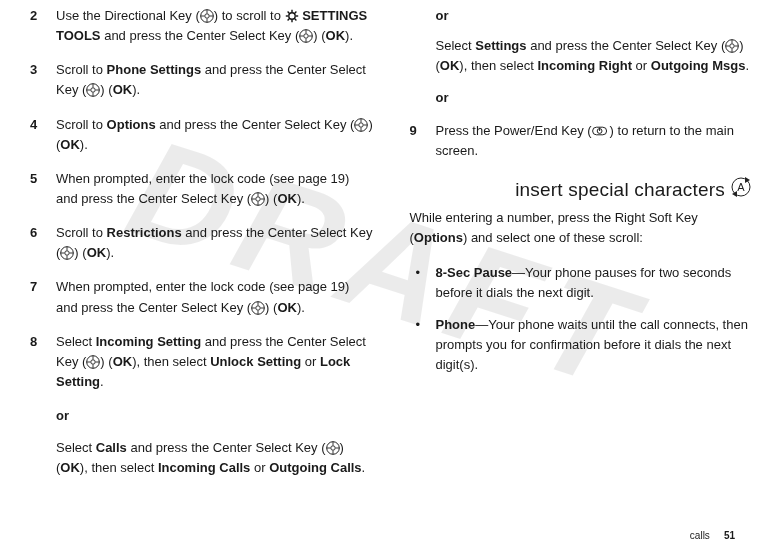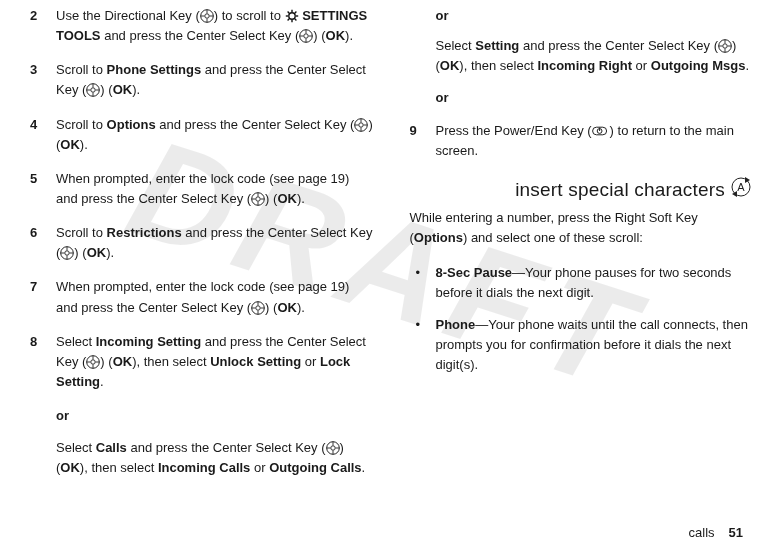--- a/index.html
+++ b/index.html
@@ -83,22 +83,22 @@
     height: 14px;
   }
   .head-icon {
     float: right;
     margin-top: 2px;
     margin-left: 6px;
   }
   .footer {
     position: absolute;
     bottom: 6px;
-    right: 28px;
-    font-size: 13px;
+    right: 36px;
+    font-size: 10px;
   }
   .footer .label { margin-right: 14px; font-weight: 300; }
   .footer .num { font-weight: 700; }
 </style>
 </head>
 <body>
 
 <svg width="0" height="0" style="position:absolute">
   <defs>
     <g id="svg-dpad">
@@ -217,21 +217,21 @@
         </svg><span>) (</span><span class="bold">OK</span><span>), then select </span><span class="bold">Incoming Calls</span><span> or </span><span class="bold">Outgoing Calls</span><span>.</span>
     </div>
 
   </div>
 
   <div class="col">
 
     <div class="bold para" style="margin-left:26px;margin-bottom:10px;">or</div>
 
     <div class="sub">
-      <span>Select </span><span class="bold">Setting</span><span> and press the Center Select Key (</span><svg class="icon">
+      <span>Select </span><span class="bold">Settings</span><span> and press the Center Select Key (</span><svg class="icon">
           <use href="#svg-dpad"></use>
         </svg><span>) (</span><span class="bold">OK</span><span>), then select </span><span class="bold">Incoming Right</span><span> or </span><span class="bold">Outgoing Msgs</span><span>.</span>
     </div>
 
     <div class="or">or</div>
 
 
     <div class="step">
       <div class="step-num">9</div>
       <div class="step-body">

